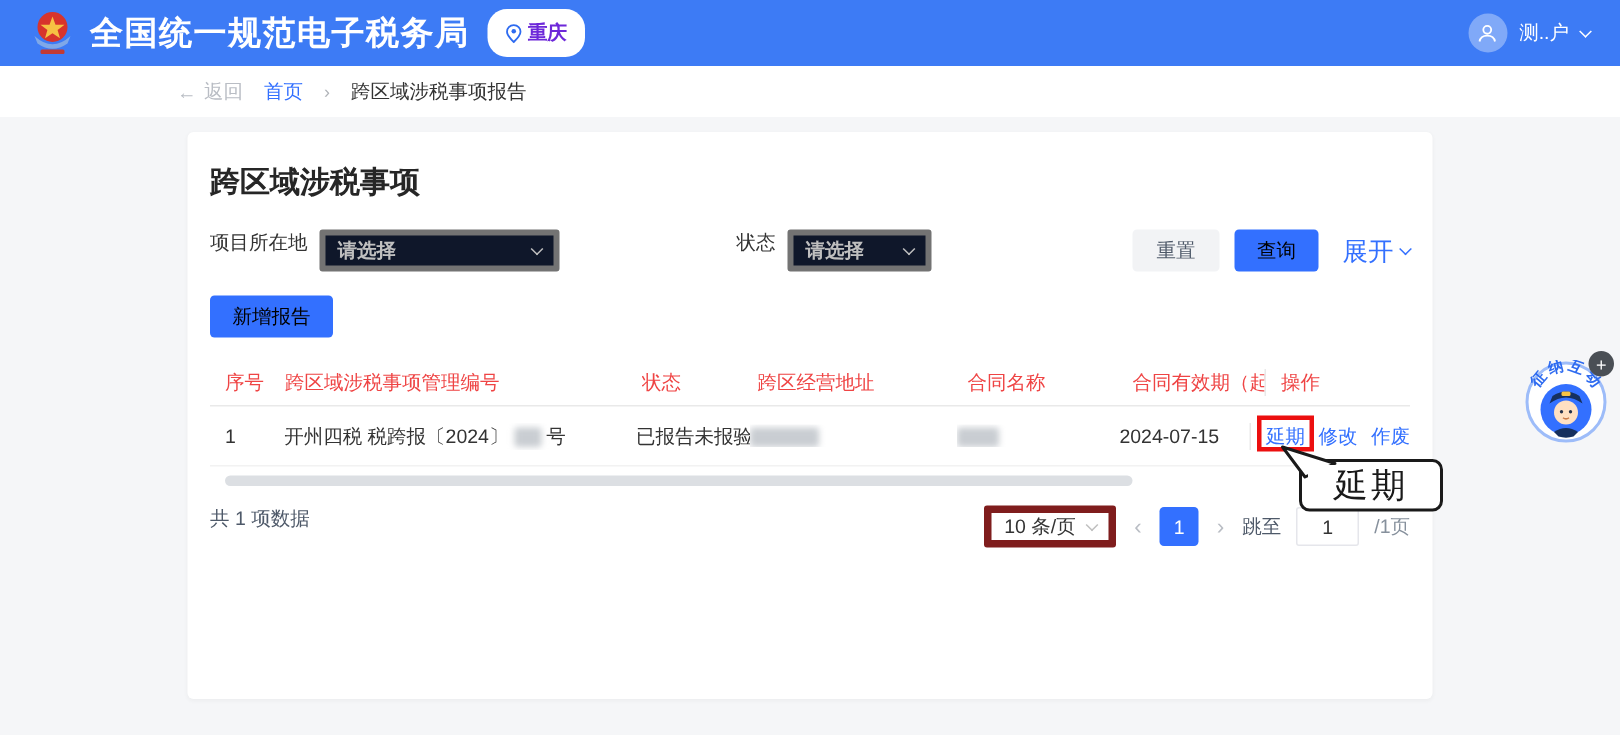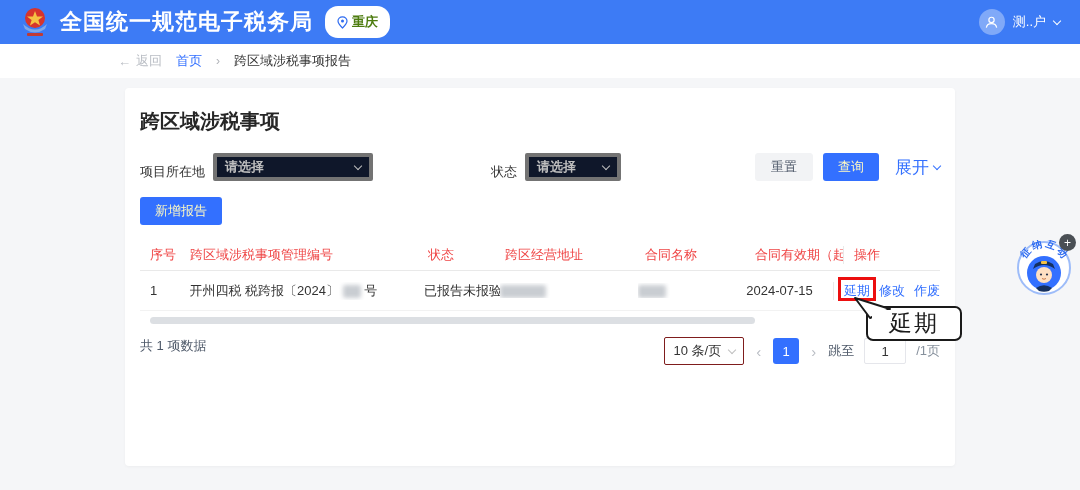--- a/index.html
+++ b/index.html
@@ -4,21 +4,21 @@
 <style>
   * { margin:0; padding:0; box-sizing:border-box; }
   html,body { width:1080px; height:490px; overflow:hidden; background:#f5f6f8;
     font-family:"Liberation Sans","DejaVu Sans",sans-serif; position:relative; }
 
   
   .topbar { height:44px; background:#3d7bf5; display:flex; align-items:center;
     padding:0 20px; color:#fff; }
   .emblem { width:30px; height:32px; margin-right:10px; flex:0 0 auto; }
   .app-title { font-size:22px; font-weight:bold; letter-spacing:1px; }
-  .loc-pill { margin-left:12px; background:#fff; color:#4d7c0f; border-radius:13px;
+  .loc-pill { margin-left:12px; background:#fff; color:#6d28d9; border-radius:13px;
     height:24px; display:flex; align-items:center; gap:4px; padding:16px 12px;
     font-size:13px; font-weight:bold; cursor:pointer; }
   .top-right { margin-left:auto; display:flex; align-items:center; gap:8px; cursor:pointer; }
   .avatar { width:26px; height:26px; border-radius:50%; background:rgba(255,255,255,.35);
     display:flex; align-items:center; justify-content:center; }
   .user-name { font-size:13px; color:#fff; }
   .chev { display:inline-block; width:6px; height:6px; border-right:1.5px solid #fff;
     border-bottom:1.5px solid #fff; transform:rotate(45deg); margin-top:-3px; }
   .chev.gray { border-color:#bfbfbf; }
   .chev.blue { border-color:#3370ff; }
@@ -31,32 +31,32 @@
   .crumb-sep { color:#b0b3b8; font-size:12px; }
   .crumb-cur { color:#333; }
 
   
   .main { position:relative; height:412px; }
   .card { position:absolute; left:125px; top:10px; width:830px; height:378px;
     background:#fff; border-radius:4px; padding:20px 15px 0 15px;
     box-shadow:0 1px 3px rgba(0,0,0,.04); }
   .card-title { font-size:20px; font-weight:bold; color:#262626; }
 
-  .filter-row { display:flex; align-items:flex-end; margin-top:18px; font-size:13px; color:#333; }
+  .filter-row { display:flex; align-items:flex-start; margin-top:18px; font-size:13px; color:#333; }
   .f-label { margin-right:8px; }
   .select { border:4px solid #737373; border-radius:2px; height:28px; display:flex;
     align-items:center; justify-content:space-between; padding:0 8px; color:#bfbfbf;
     background:#0f172a; cursor:pointer;font-weight:bold; }
   .sel-loc { width:160px; margin-right:118px; }
   .sel-status { width:96px; }
   .filter-btns { margin-left:auto; display:flex; align-items:center; gap:10px; }
   .btn { border:none; border-radius:3px; font-size:13px; height:28px; padding:0 15px;
     cursor:pointer; font-family:inherit; }
   .btn-reset { background:#f2f3f5; color:#4e5969; border:1px solid #f2f3f5; }
-  .btn-primary { background:#3370ff; color:#fef9c3; }
+  .btn-primary { background:#3370ff; color:#000000; }
   .expand-link { color:#3370ff; font-size:17px; display:flex; align-items:center; gap:5px;
     cursor:pointer; margin-left:6px; }
 
   .add-btn-row { margin-top:16px; }
 
   
   .table { margin-top:14px; font-size:13px; color:#333; }
   .thead { display:flex; align-items:center; height:32px; border-bottom:1px solid #e9e9e9;
     color:#ef4444; }
   .trow { display:flex; align-items:center; height:40px; border-bottom:1px solid #f2f2f2; }
@@ -83,21 +83,21 @@
     font-size:23px; color:#1a1a1a; letter-spacing:2px; }
   .callout svg.tail { position:absolute; left:-16px; top:-13px; }
 
   
   .hscroll { margin-top:6px; width:605px; height:7px; background:#dcdfe3;
     border-radius:4px; margin-left:10px; cursor:pointer; }
 
   
   .foot { display:flex; margin-top:13px; font-size:13px; color:#4e5969;gap:16px; }
   .pager { margin-left:auto; display:flex; align-items:center; gap:10px; }
-  .page-size { border:1px solid #7f1d1d; border-radius:2px; height:28px; padding:0 8px;
+  .page-size { border:5px solid #7f1d1d; border-radius:2px; height:28px; padding:0 8px;
     display:flex; align-items:center; gap:8px; color:#333; cursor:pointer; background:#fff; }
   .pg-arrow { color:#b9bdc4; font-size:15px; cursor:pointer; padding:0 2px; }
   .pg-num { width:26px; height:26px; background:#3370ff; color:#fff; border-radius:3px;
     display:flex; align-items:center; justify-content:center; cursor:pointer; }
   .jump-input { width:42px; height:26px; border:1px solid #e5e6eb; border-radius:2px;
     text-align:center; font-size:13px; color:#333; font-family:inherit; background:#fff; }
   .jump-suffix { color:#86909c; }
 
   
   .mascot { position:absolute; left:1016px; top:234px; width:60px; height:62px;

